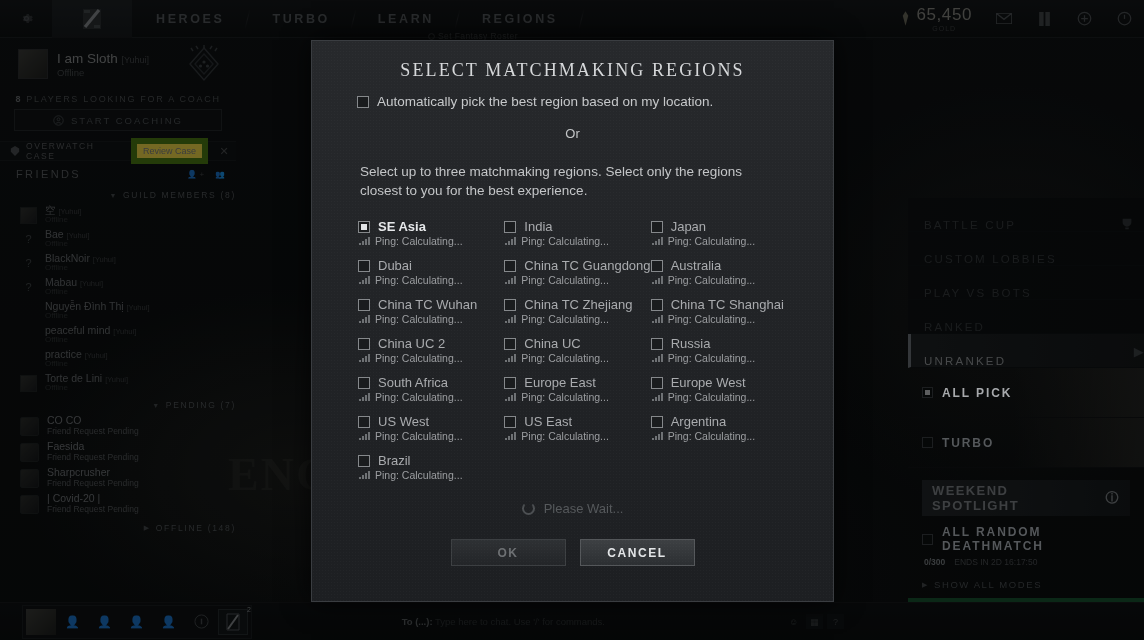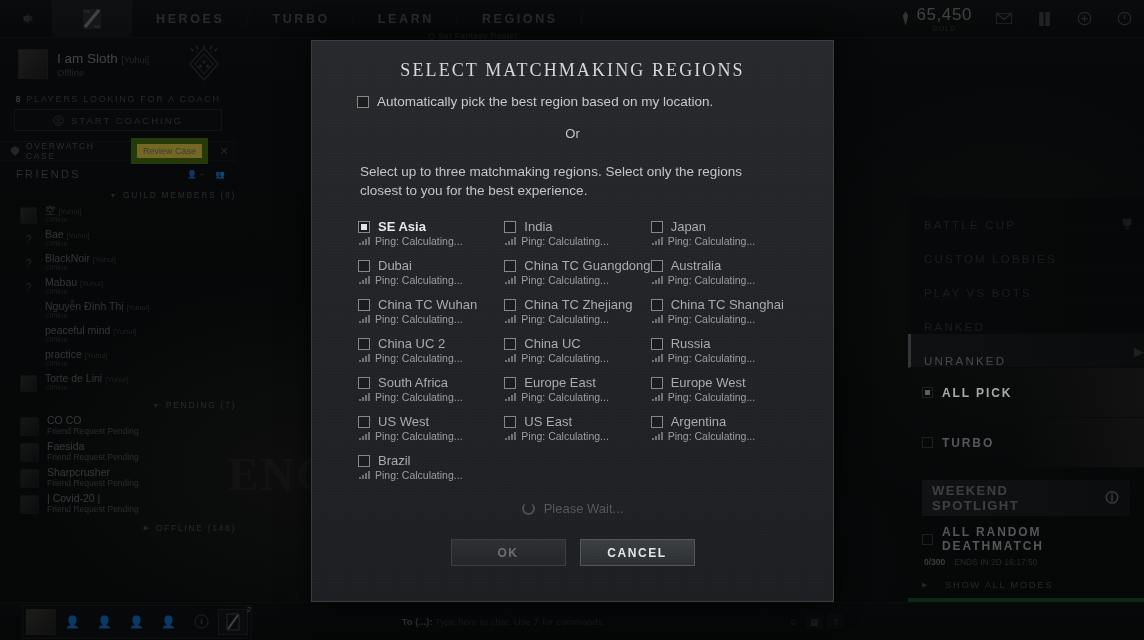--- a/index.html
+++ b/index.html
@@ -152,21 +152,21 @@
     margin:6px 0 0 0; padding:3px 10px; display:inline-flex; gap:6px; align-items:center;
     background:linear-gradient(90deg,#212326,#141618);
     font-size:13px; letter-spacing:1.4px; color:#83868a; font-weight:bold;
   }
   .ard-row { padding:6px 14px 4px; }
   .ard-line { display:flex; align-items:center; gap:9px; }
   .ard-sub { font-size:8.5px; color:#4d4f52; padding-left:2px; margin-top:4px; display:flex; gap:9px; }
   .ard-sub b { color:#7d8084; }
   .show-all {
     font-size:9.5px; letter-spacing:1.6px; color:#4c4f52; padding:8px 0 8px 14px;
-    display:flex; gap:16px; align-items:center; border-bottom:4px solid #14532d;
+    display:flex; gap:5px; align-items:center; border-bottom:4px solid #14532d;
   }
   .npm {
     height:34px; margin:8px 12px 0; border:1px solid #17191b; background:#0c0d0f;
     display:flex; align-items:center; justify-content:center;
     font-size:12px; letter-spacing:2.4px; color:#303336;
   }
   .lang-row {
     display:flex; padding:10px 14px 8px; font-size:9px; letter-spacing:1.4px; color:#3e4144;
   }
   .lang-row .sp { flex:1; }

